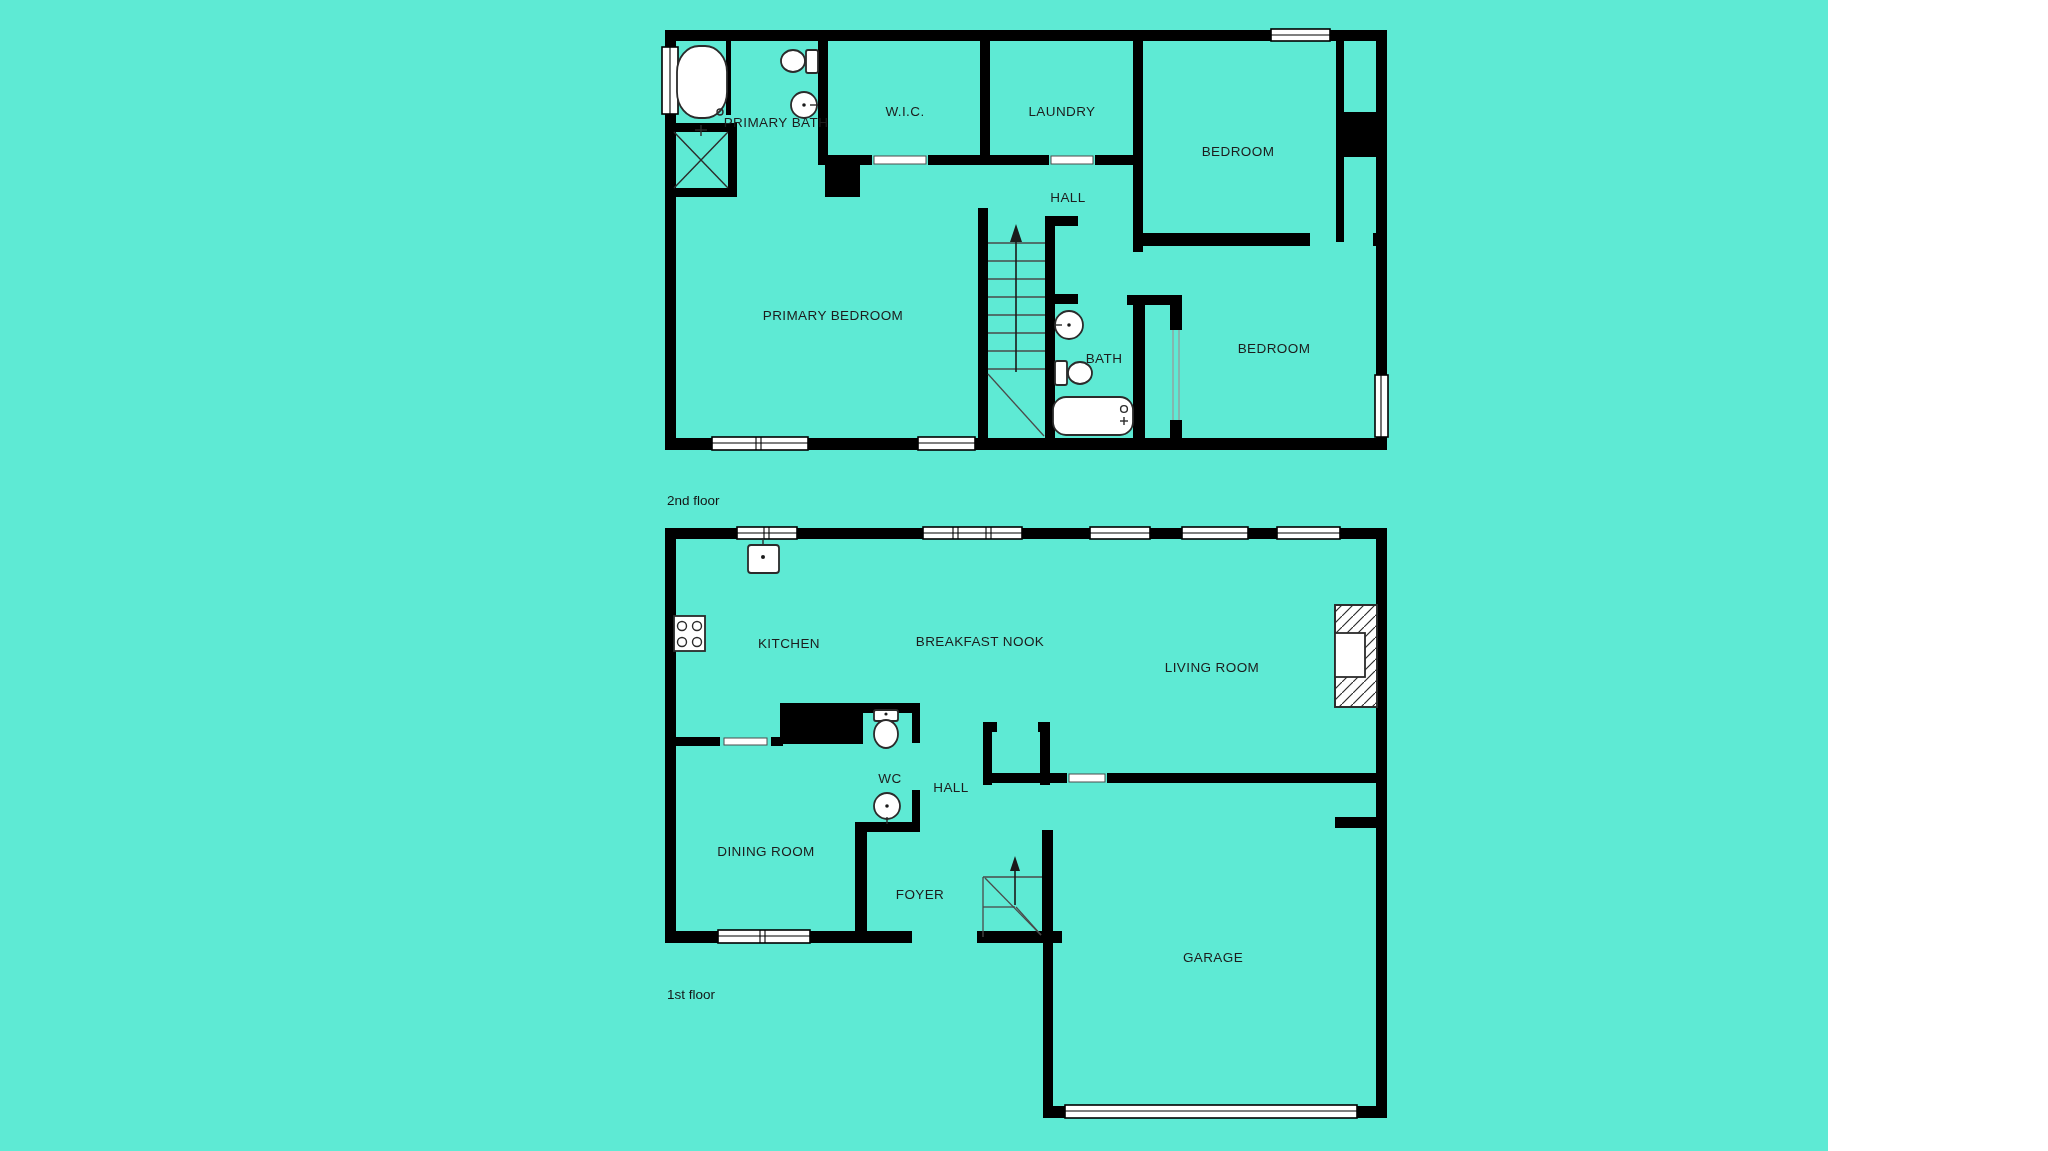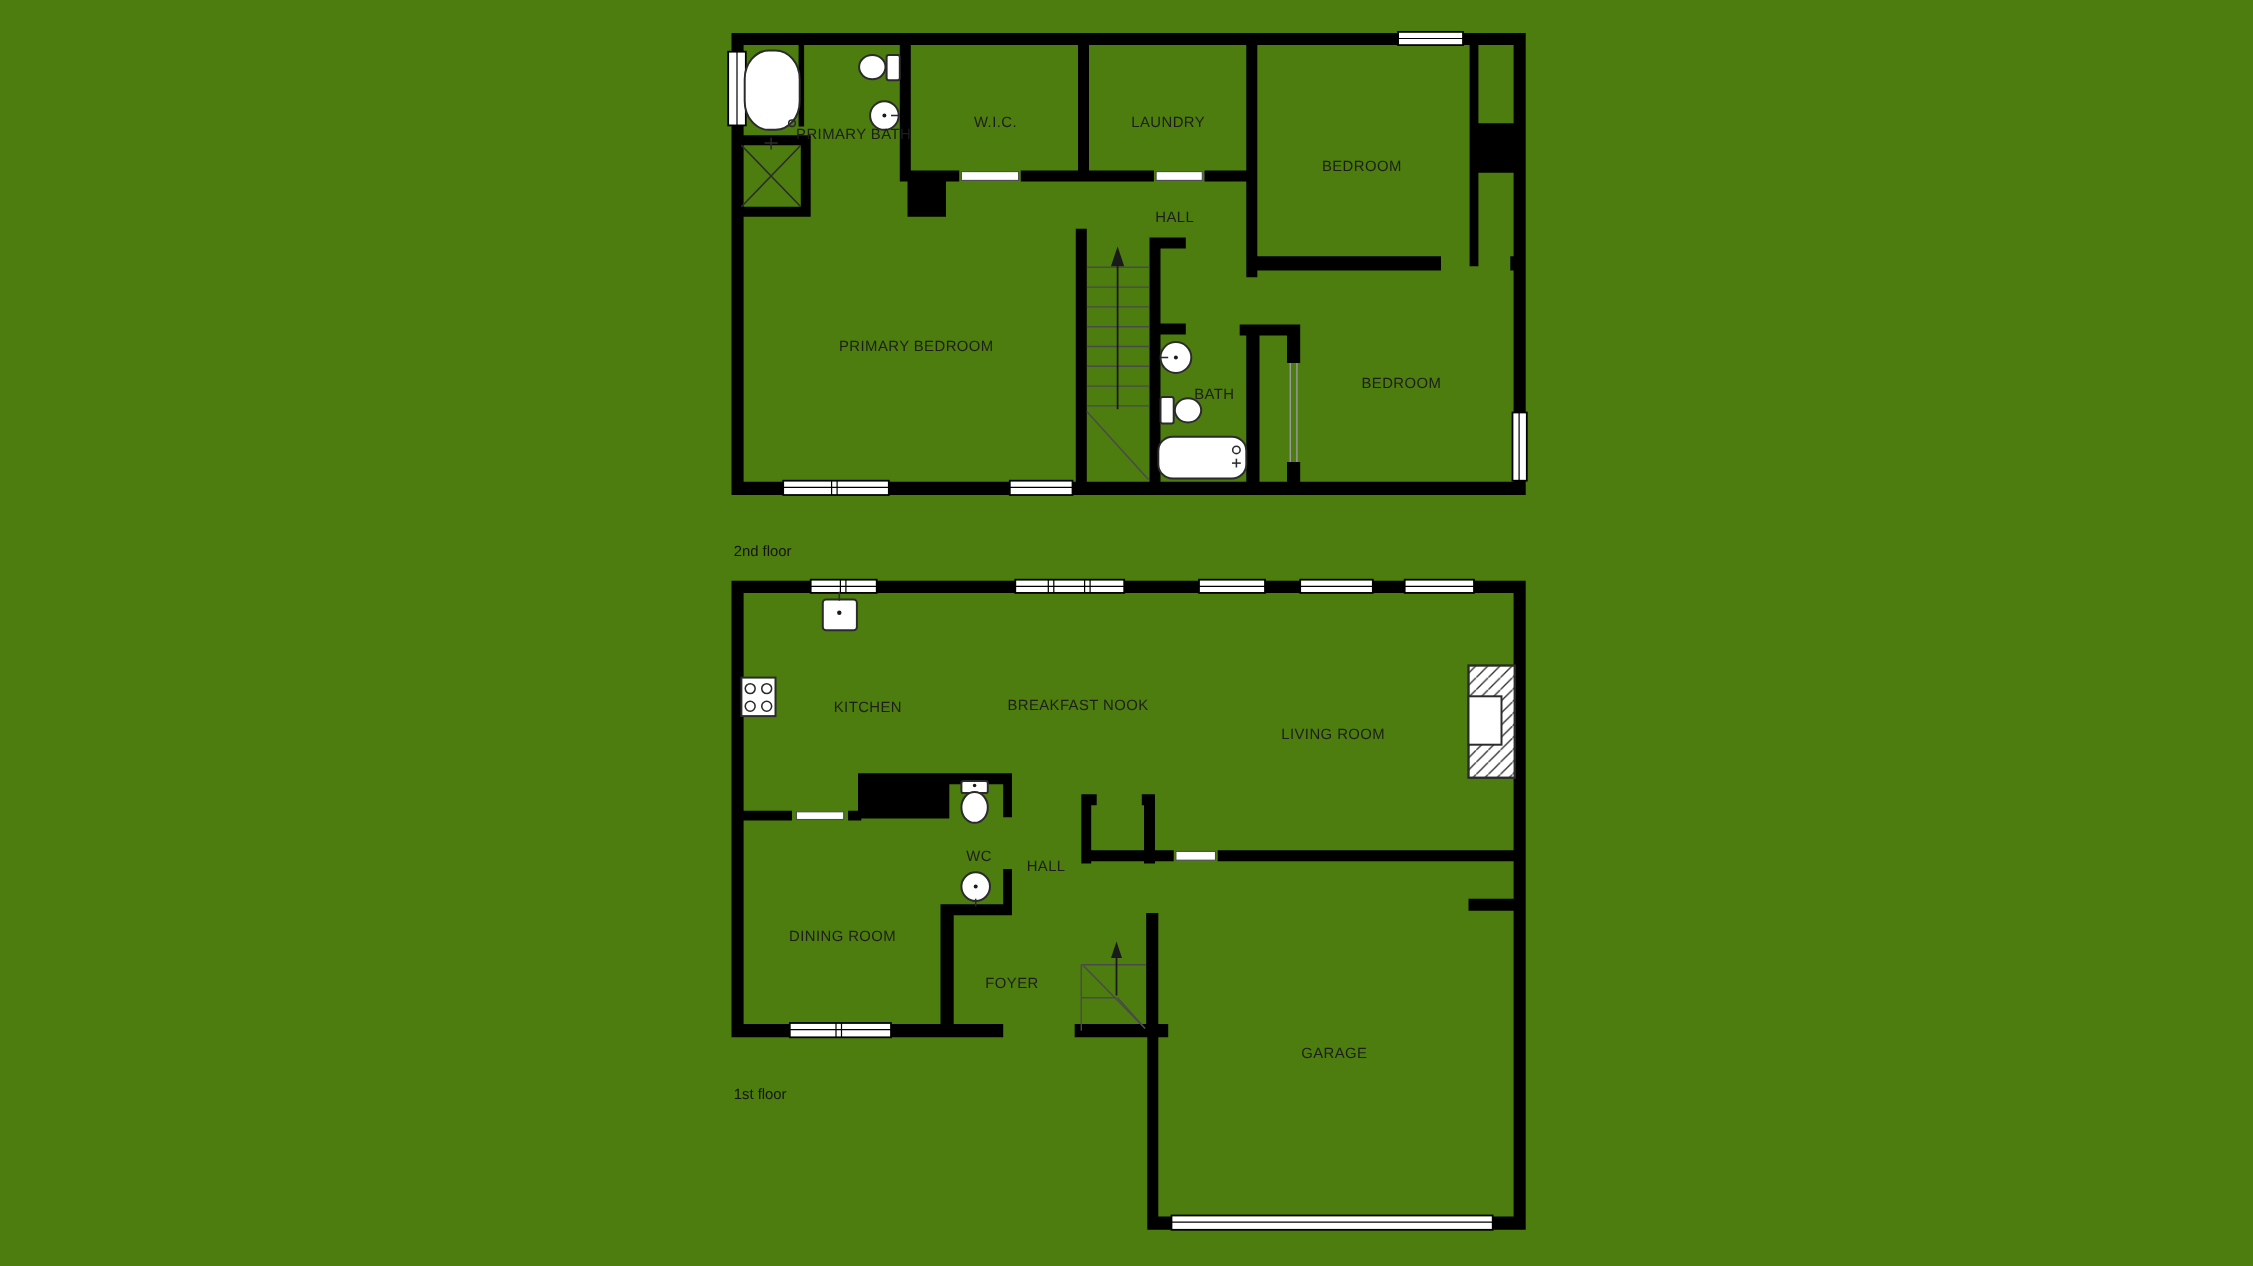--- a/index.html
+++ b/index.html
@@ -1,16 +1,16 @@
 <!DOCTYPE html>
 <html><head>
 <meta charset="utf-8">
 <style>
   html,body{margin:0;padding:0;background:#ffffff;}
-  .canvas{position:relative;width:2048px;height:1151px;background:#4d7c0f;overflow:hidden;}
+  .canvas{position:relative;width:1828px;height:1151px;background:#5eead4;overflow:hidden;}
   svg{position:absolute;left:0;top:0;}
   .room-label{font:13.5px "Liberation Sans", sans-serif;letter-spacing:.4px;fill:#1d1d1d;text-anchor:middle;dominant-baseline:central;}
   .floor-label{font:13.5px "Liberation Sans", sans-serif;fill:#141414;}
   .wrect{fill:#ffffff;stroke:#000000;stroke-width:1.6;}
   .wline{stroke:#000000;stroke-width:1.1;}
   .fx{fill:#ffffff;stroke:#2b2b2b;stroke-width:1.8;}
   .fxthin{fill:none;stroke:#2b2b2b;stroke-width:1.4;}
   .tread{stroke:#4a4a4a;stroke-width:1.3;}
   .slider{stroke:#9a9a9a;stroke-width:1.3;}
   .leaf{fill:#ffffff;stroke:#4d4d4d;stroke-width:1;}

